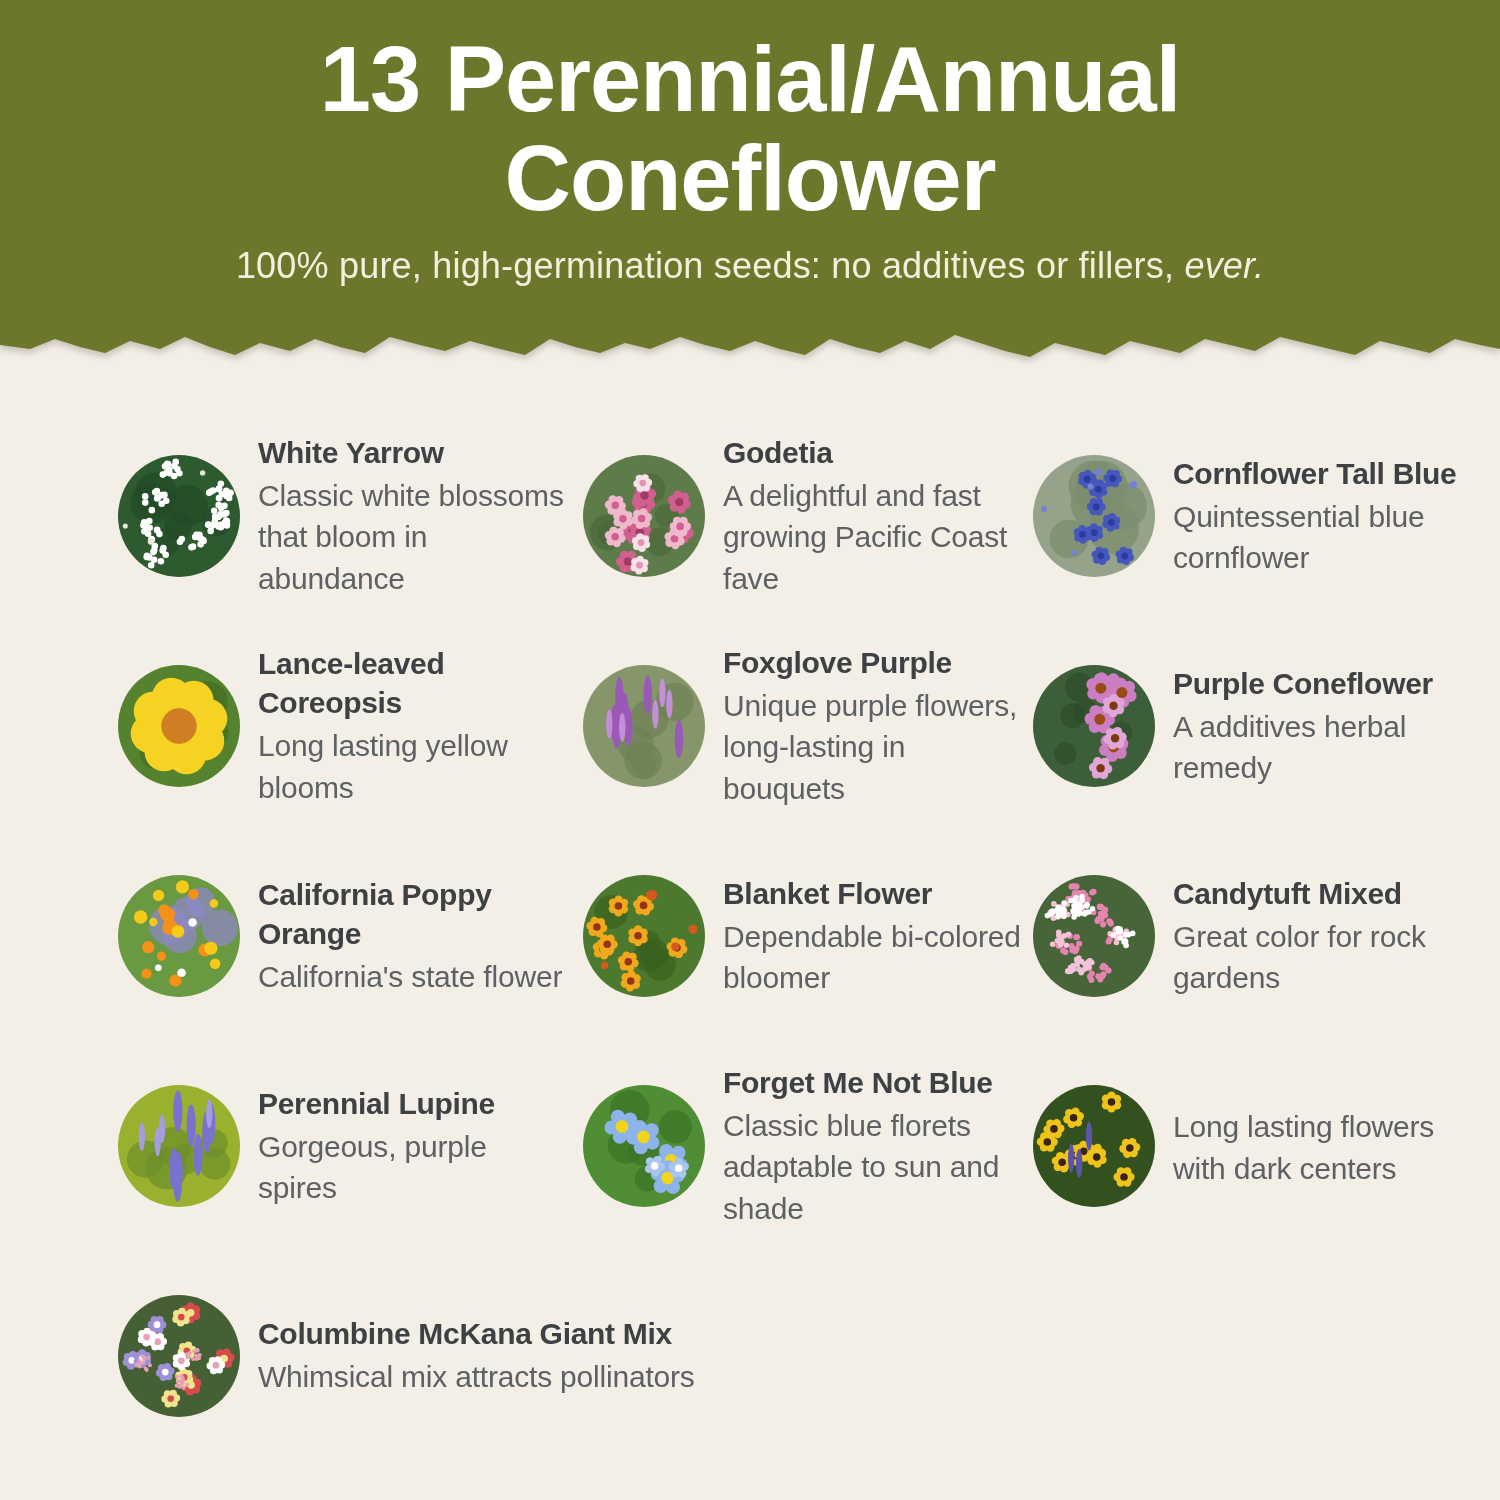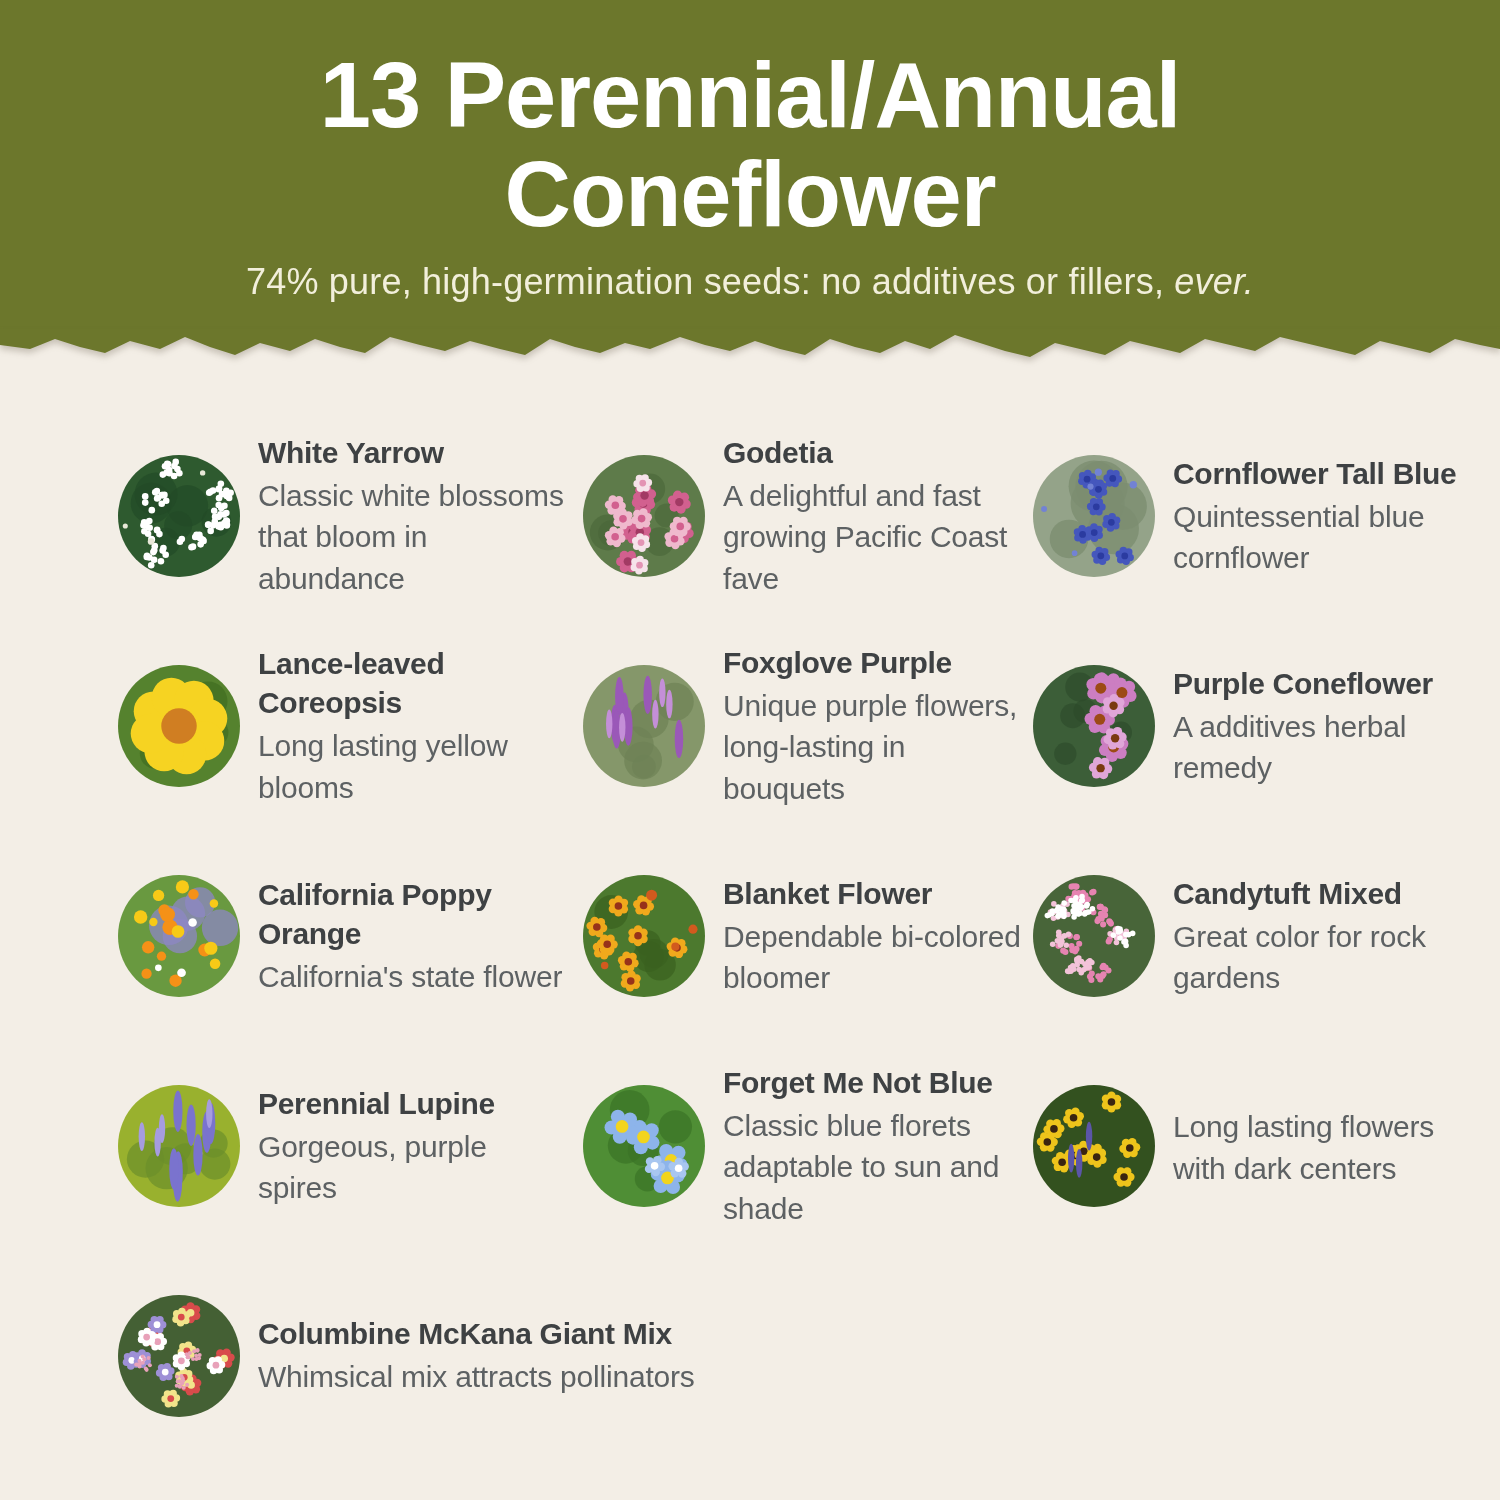--- a/index.html
+++ b/index.html
@@ -9,21 +9,21 @@
     font-family:"Liberation Sans",sans-serif;
     overflow:hidden;
   }
   .banner{
     background:#6c772c;
     height:330px;
     text-align:center;
   }
   .banner h1{
     margin:0;
-    padding-top:46px;
+    padding-top:30px;
     color:#ffffff;
     font-size:92px;
     line-height:1.08;
     font-weight:bold;
     letter-spacing:-1px;
   }
   .banner h1 span{display:block;}
   .tagline{
     margin-top:16px;
     color:#f2efdb;
@@ -73,21 +73,21 @@
   }
 </style>
 </head>
 <body>
 
 <header class="banner">
   <h1>
     <span>13 Perennial/Annual</span>
     <span>Coneflower</span>
   </h1>
-  <div class="tagline"><span>74% pure, high-germination seeds: no additives or fillers, </span><em>ever.</em></div>
+  <div class="tagline"><span>100% pure, high-germination seeds: no additives or fillers, </span><em>ever.</em></div>
 </header>
 
 <svg class="tear" viewBox="0 0 1500 34" preserveAspectRatio="none" aria-hidden="true">
   <polygon fill="#6c772c" points="0,0 1500,0 1500,20 1480,16 1455,10 1430,24 1405,18 1380,12 1355,26 1330,20 1305,14 1280,8 1255,22 1230,16 1205,10 1180,24 1155,18 1130,12 1105,26 1080,20 1055,14 1030,28 1005,22 980,14 955,6 930,20 905,12 880,24 855,18 830,10 805,26 780,20 755,12 730,22 705,16 680,8 650,20 625,14 600,24 575,18 550,10 525,26 500,20 470,12 445,22 420,16 390,8 365,24 340,18 315,10 290,22 260,14 235,26 210,18 185,8 160,20 130,12 105,24 80,18 55,10 30,20 0,16"></polygon>
 </svg>
 
 <main class="grid" id="grid">
     <div class="item">
     <svg class="photo" viewBox="0 0 130 130">
         <defs>

